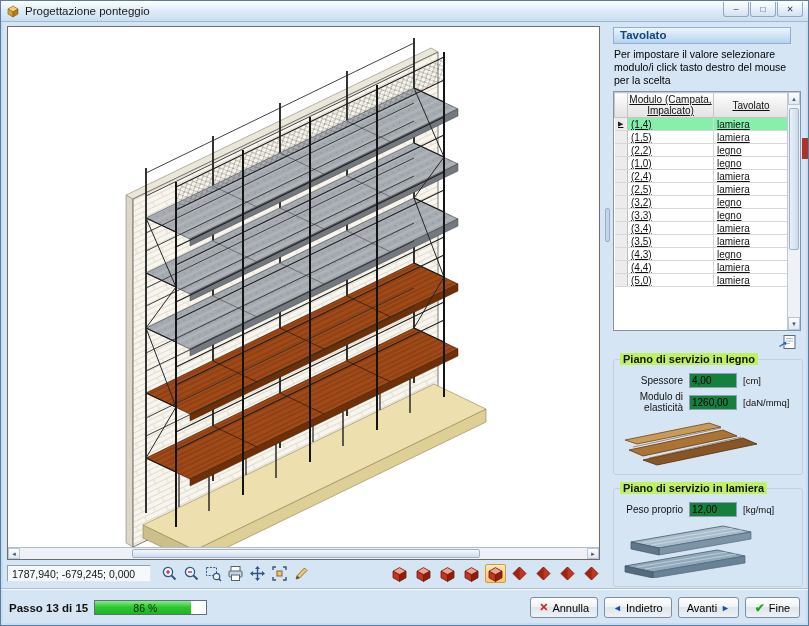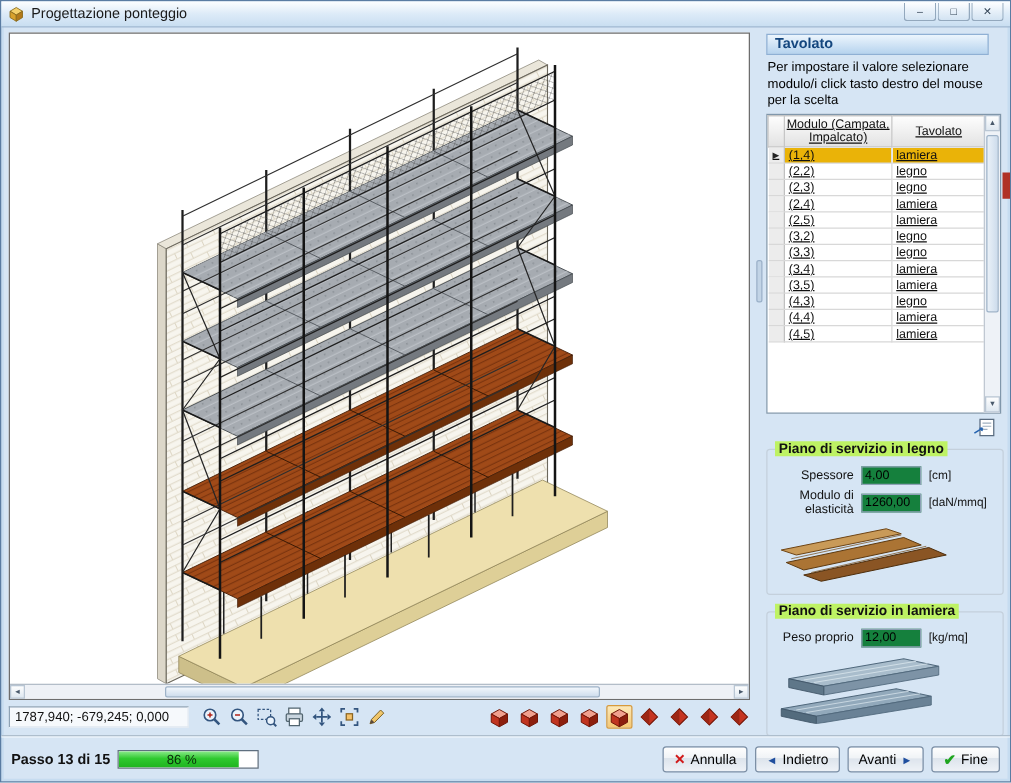--- a/index.html
+++ b/index.html
@@ -65,21 +65,21 @@
   .tablewrap{ position:relative; width:188px; height:240px; background:#fff; border:1px solid #8097ab; }
   table.tav{ border-collapse:collapse; width:175px; table-layout:fixed;text-decoration:underline; }
   table.tav th{
     background:linear-gradient(#fdfdfd,#e2e2e2); border:1px solid #c6c6c6;
     font-weight:normal; font-size:10px; padding:1px 1px; text-align:center; vertical-align:middle;
   }
   table.tav th.rh{ width:13px; }
   table.tav th.c1{ width:86px; }
   table.tav td{ height:13px; font-size:10px; padding:0 3px; border-right:1px solid #d8d8d8; border-bottom:1px solid #d8d8d8; overflow:hidden; white-space:nowrap; }
   table.tav td.rh{ background:#ececec; border-right:1px solid #c0c0c0; text-align:center; font-size:7px; color:#222; padding:0; }
-  tr.sel td.dc{ background:#eab308; }
+  tr.sel td.dc{ background:#86efac; }
   .vscroll{ position:absolute; top:0; right:0; bottom:0; width:13px; background:#eef2f7; border-left:1px solid #c0c8d2; display:flex; flex-direction:column; }
   .sarr{ height:13px; font-size:6px; line-height:12px; text-align:center; color:#49596b; background:linear-gradient(#fefefe,#dfe8f1); border:1px solid #b9c6d4; }
   .strack{ flex:1; position:relative; }
   .sthumb{ position:absolute; top:3px; left:1px; right:1px; height:142px;
     background:linear-gradient(90deg,#eaf1f8,#cddcec); border:1px solid #9db2c8; border-radius:2px; }
   .applyrow{ text-align:right; padding:3px 6px 1px 0; height:20px; }
   .groupbox{ position:relative; margin-top:8px; border:1px solid #c4d0dc; border-radius:3px; padding:10px 5px 6px 5px; }
   .glabel{ position:absolute; top:-7px; left:6px; background:#bef264; font-weight:bold; font-size:11px; padding:0 3px; white-space:nowrap; }
   .frow{ display:grid; grid-template-columns:1fr 48px 54px; gap:6px; align-items:center; margin:3px 0; }
   .flabel{ text-align:right; font-size:10px; }
@@ -389,26 +389,31 @@
           </tr>
         </thead>
         <tbody>
             <tr class="sel">
               <td class="rh">▶</td>
               <td class="dc">(1,4)</td>
               <td class="dc">lamiera</td>
             </tr>
             <tr>
               <td class="rh"></td>
+              <td class="dc">(1,5)</td>
+              <td class="dc">lamiera</td>
+            </tr>
+            <tr>
+              <td class="rh"></td>
               <td class="dc">(2,2)</td>
               <td class="dc">legno</td>
             </tr>
             <tr>
               <td class="rh"></td>
-              <td class="dc">(2,3)</td>
+              <td class="dc">(1,0)</td>
               <td class="dc">legno</td>
             </tr>
             <tr>
               <td class="rh"></td>
               <td class="dc">(2,4)</td>
               <td class="dc">lamiera</td>
             </tr>
             <tr>
               <td class="rh"></td>
               <td class="dc">(2,5)</td>
@@ -439,21 +444,21 @@
               <td class="dc">(4,3)</td>
               <td class="dc">legno</td>
             </tr>
             <tr>
               <td class="rh"></td>
               <td class="dc">(4,4)</td>
               <td class="dc">lamiera</td>
             </tr>
             <tr>
               <td class="rh"></td>
-              <td class="dc">(4,5)</td>
+              <td class="dc">(5,0)</td>
               <td class="dc">lamiera</td>
             </tr>
           </tbody>
       </table>
       <div class="vscroll">
         <span class="sarr">▲</span>
         <div class="strack">
             <div class="sthumb"></div>
           </div>
         <span class="sarr">▼</span>

